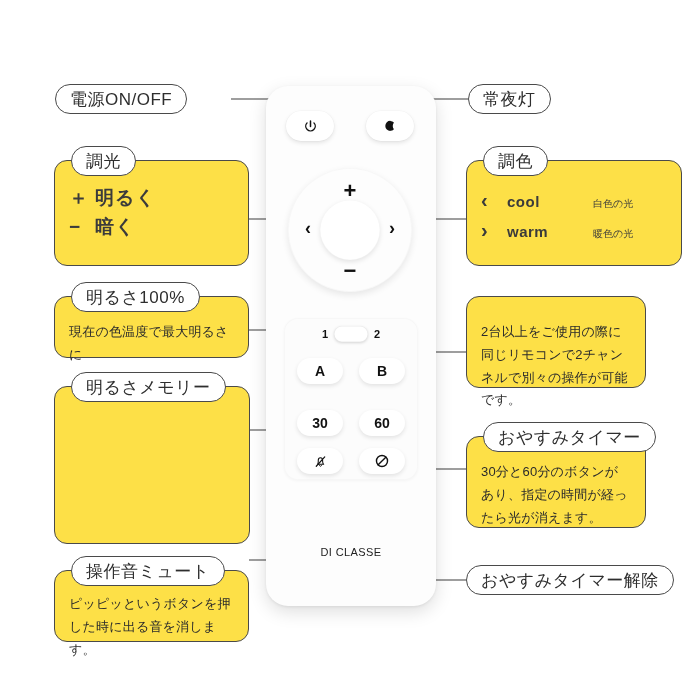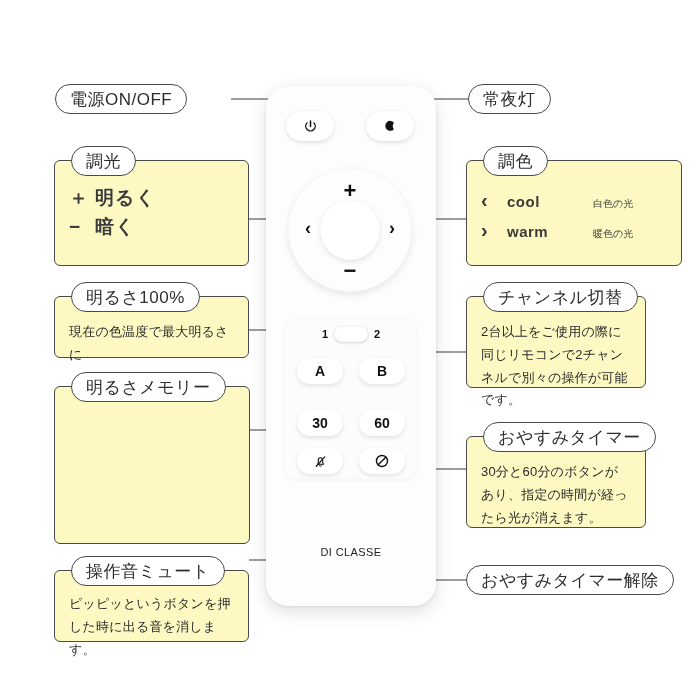--- a/index.html
+++ b/index.html
@@ -144,22 +144,22 @@
     letter-spacing: 0.4px;
     color: #222222;
     font-family: "Liberation Sans", sans-serif;
   }
 
   
   .callout {
     position: absolute;
     box-sizing: border-box;
     border: 1.3px solid #4a4a4a;
-    border-radius: 6px;
-    background: #fef9c3;
+    border-radius: 13px;
+    background: #fde047;
   }
   .callout-body {
     padding: 8px 14px 10px 14px;
   }
   .pill {
     position: absolute;
     box-sizing: border-box;
     border: 1.3px solid #4a4a4a;
     border-radius: 999px;
     background: #ffffff;
@@ -347,21 +347,20 @@
     <div class="callout-body" style="padding-top:24px;">
       <div class="note">現在の色温度で最大明るさに</div>
     </div>
   </div>
 
   <div class="callout" style="left:54px; top:386px; width:196px; height:158px;">
     <div class="pill pill-on-box">明るさメモリー</div>
   </div>
 
   <div class="callout" style="left:466px; top:296px; width:180px; height:92px;">
-    <div class="pill pill-on-box">チャンネル切替</div>
     <div class="callout-body" style="padding-top:24px;">
       <div class="note">2台以上をご使用の際に同じリモコンで2チャンネルで別々の操作が可能です。</div>
     </div>
   </div>
 
   <div class="callout" style="left:466px; top:436px; width:180px; height:92px;">
     <div class="pill pill-on-box">おやすみタイマー</div>
     <div class="callout-body" style="padding-top:24px;">
       <div class="note">30分と60分のボタンがあり、指定の時間が経ったら光が消えます。</div>
     </div>

